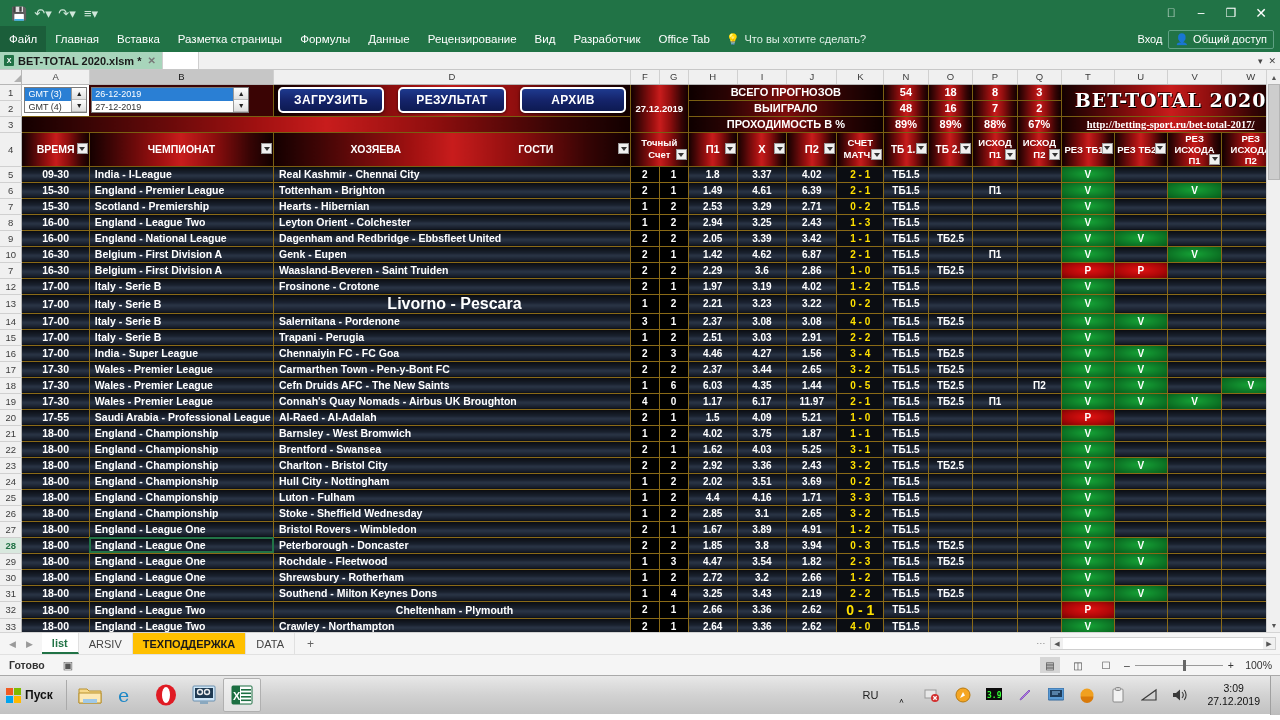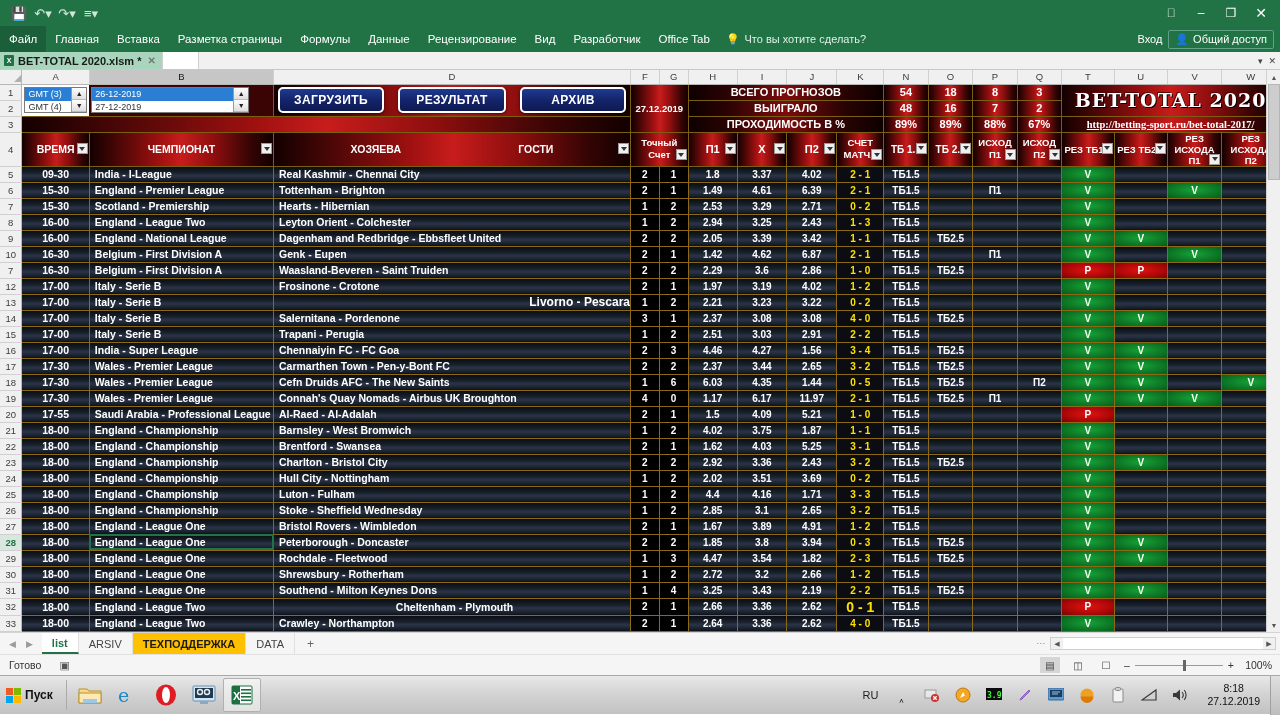--- a/index.html
+++ b/index.html
@@ -210,21 +210,21 @@
   .hbar{ width:226px; height:13px; background:#fff; border:1px solid #cfcfcf; display:flex;}
   .hbar .ha{ width:12px; background:#f0f0f0; display:flex;align-items:center;justify-content:center;
     font-size:7px;color:#555;}
   .dots{ color:#9a9a9a; font-size:9px; letter-spacing:0; writing-mode:vertical-rl;}
 
   
   .statusbar{
     height:21px; background:#f5f5f5; border-top:1px solid #e1e1e1;
     display:flex; align-items:center; font-size:10.5px; color:#333;
   }
-  .statusbar .ready{ padding-left:9px; }
+  .statusbar .ready{ padding-left:9px;font-weight:bold; }
   .statusbar .recicon{ margin-left:18px; font-size:11px; color:#555;}
   .statusbar .right{ margin-left:auto; display:flex; align-items:center; gap:8px; padding-right:8px;}
   .viewbtn{ width:20px;height:16px; display:flex;align-items:center;justify-content:center;
     font-size:10px; color:#444; }
   .viewbtn.active{ background:#d6d6d6; }
   .zoomslider{ display:flex; align-items:center; gap:5px; }
   .zline{ width:88px; height:1px; background:#9a9a9a; position:relative;}
   .zline .knob{ position:absolute; left:48px; top:-5px; width:3px;height:11px;background:#666;}
   .zoomval{ width:30px; text-align:right; font-size:10.5px;}
 
@@ -681,21 +681,21 @@
           <td class="darkcell" style="text-align:center;font-size:10px"></td>
           <td class="greencell" style="text-align:center;font-size:10px">V</td>
           <td class="darkcell" style="text-align:center;font-size:10px"></td>
           <td class="darkcell" style="text-align:center;font-size:10px"></td>
           <td class="darkcell" style="text-align:center;font-size:10px"></td>
         </tr>
         <tr>
           <td class="rowhdr" style="height: 16px;">13</td>
           <td class="darkcell" style="text-align:center;font-size:10.5px;height:16px">17-00</td>
           <td class="darkcell" style="text-align:left;padding-left:5px;font-size:10.5px">Italy - Serie B</td>
-          <td class="darkcell" style="text-align:right;padding-left:5px;font-size:12px">Livorno - Pescara</td>
+          <td class="darkcell" style="text-align:center;padding-left:5px;font-size:16px">Livorno - Pescara</td>
           <td class="blackcell" style="font-size:10px">1</td>
           <td class="blackcell" style="font-size:10px">2</td>
           <td class="darkcell" style="text-align:center;font-size:10px">2.21</td>
           <td class="darkcell" style="text-align:center;font-size:10px">3.23</td>
           <td class="darkcell" style="text-align:center;font-size:10px">3.22</td>
           <td class="darkcell plain yellowtxt" style="text-align:center;font-size:10px;color:#ffe100">0 - 2</td>
           <td class="darkcell" style="text-align:center;font-size:10px">ТБ1.5</td>
           <td class="darkcell" style="text-align:center;font-size:10px"></td>
           <td class="darkcell" style="text-align:center;font-size:10px"></td>
           <td class="darkcell" style="text-align:center;font-size:10px"></td>
@@ -1255,18 +1255,18 @@
           <path d="M1 12h14L15 2z" fill="none" stroke="#3a3a3a" stroke-width="1.2"></path>
         </svg>
     </div>
     <div class="trayicon">
       <svg width="16" height="14" viewBox="0 0 16 14">
           <path d="M1 5h3l4-3.5v11L4 9H1z" fill="#3a3a3a"></path>
           <path d="M10 4a4.5 4.5 0 010 6M12.2 2a7.5 7.5 0 010 10" fill="none" stroke="#3a3a3a" stroke-width="1.1"></path>
         </svg>
     </div>
     <div class="clock">
-      <div>8:18</div>
+      <div>3:09</div>
       <div>27.12.2019</div>
     </div>
   </div>
   <div class="showdesk"></div>
 </div>
 
 </body></html>

